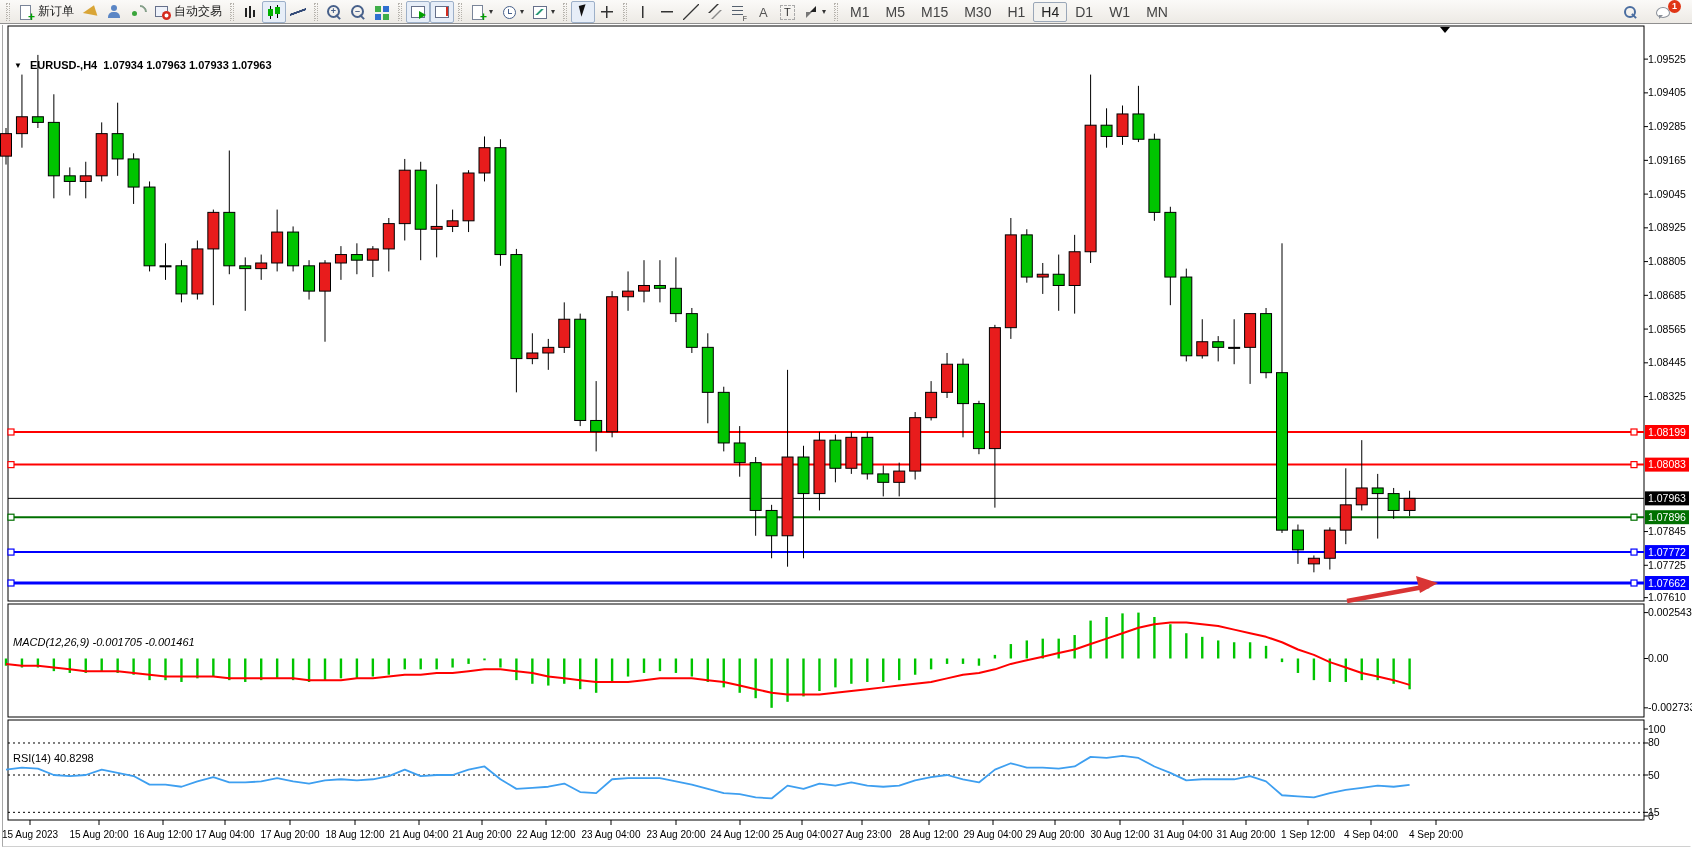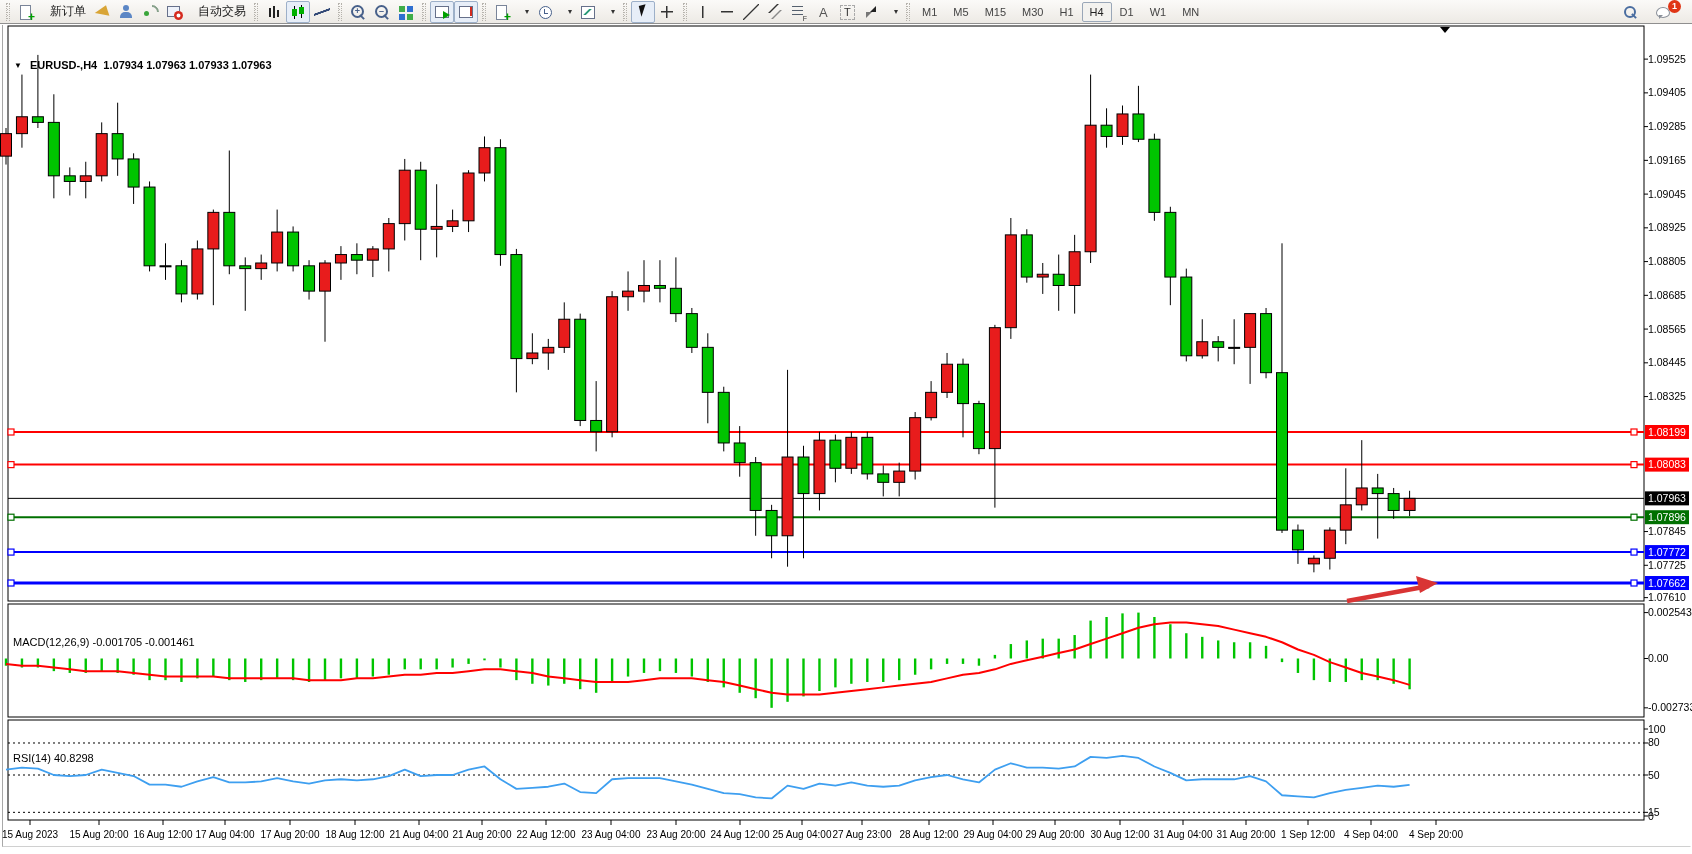--- a/index.html
+++ b/index.html
@@ -9,25 +9,25 @@
 
   
   .toolbar { position:absolute; left:0; top:0; width:1692px; height:24px;
     background:linear-gradient(#fbfaf8,#edeae5); border-bottom:1px solid #8f8f8f;
     display:flex; align-items:center; padding:0 2px; z-index:10; }
   .grip { width:4px; height:18px; margin:0 4px;
     background-image:repeating-linear-gradient(#b9b6b0 0 1px, transparent 1px 3px);
     background-size:1px 100%; background-position:0 0,3px 0; background-repeat:repeat-y;
     border-left:1px dotted #b5b2ac; border-right:1px dotted #b5b2ac; }
   .tb-btn { height:22px; min-width:24px; display:flex; align-items:center; justify-content:center;
-    padding:0 3px; border:1px solid transparent; border-radius:2px; position:relative; cursor:default;gap:12px; }
+    padding:0 3px; border:1px solid transparent; border-radius:2px; position:relative; cursor:default; }
   .tb-btn.pressed { background:#e7eef8; border:1px solid #9db0c9; }
   .tb-label { font-size:12px; color:#1a1a1a; margin-left:4px; white-space:nowrap; }
   .dd { font-size:8px; color:#333; margin-left:3px; }
-  .tf-btn { height:20px; padding:0 7px; font-size:11px; color:#444; display:flex; align-items:center;
+  .tf-btn { height:20px; padding:0 7px; font-size:14px; color:#444; display:flex; align-items:center;
     border:1px solid transparent; border-radius:2px; }
   .tf-btn.pressed { background:#f3f2ef; border:1px solid #9aa7b8; color:#222;text-align:right; }
   .tb-right { margin-left:auto; display:flex; align-items:center; gap:10px; padding-right:14px; }
   .tb-badge { position:absolute; top:-2px; right:-6px; width:13px; height:13px; background:#e03616;
     border-radius:50%; color:#fff; font-size:9px; font-weight:bold; text-align:center; line-height:13px; }
 
   
   .ic { width:16px; height:16px; display:inline-block; position:relative; flex:none; }
   .ic::before,.ic::after { content:""; position:absolute; }
   .ic-new-order::before,.ic-indicator-add::before { left:2px; top:1px; width:9px; height:13px;
@@ -799,21 +799,21 @@
       <line x1="1436" y1="820" x2="1436" y2="825" stroke="#000"></line>
       <text x="1436" y="838" fill="#000" text-anchor="middle" font-family="&quot;Liberation Sans&quot;,&quot;DejaVu Sans&quot;,sans-serif" font-size="10">4 Sep 20:00</text>
     </svg>
 
   <div class="chart-label title-row" style="left:14px; top:30px;">
     <span class="tri">▼</span>
     <span>EURUSD-,H4</span>&nbsp;
     <span>1.07934 1.07963 1.07933 1.07963</span>
   </div>
 
-  <div class="chart-label" style="left:13px; top:607px;">
+  <div class="chart-label" style="left:13px; top:607px;font-style:italic;">
     <span>MACD(12,26,9)</span>
     <span>-0.001705 -0.001461</span>
   </div>
 
   <div class="chart-label" style="left:13px; top:723px;">
     <span>RSI(14)</span>
     <span>40.8298</span>
   </div>
 </div>
 

